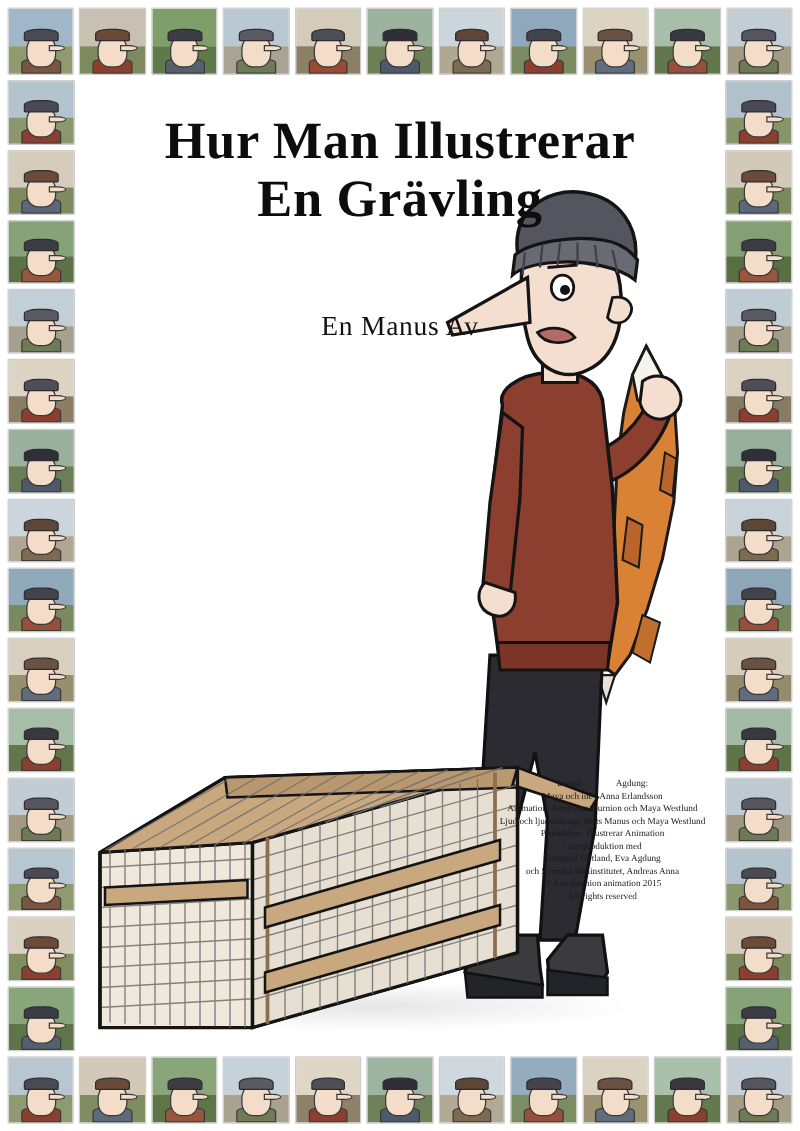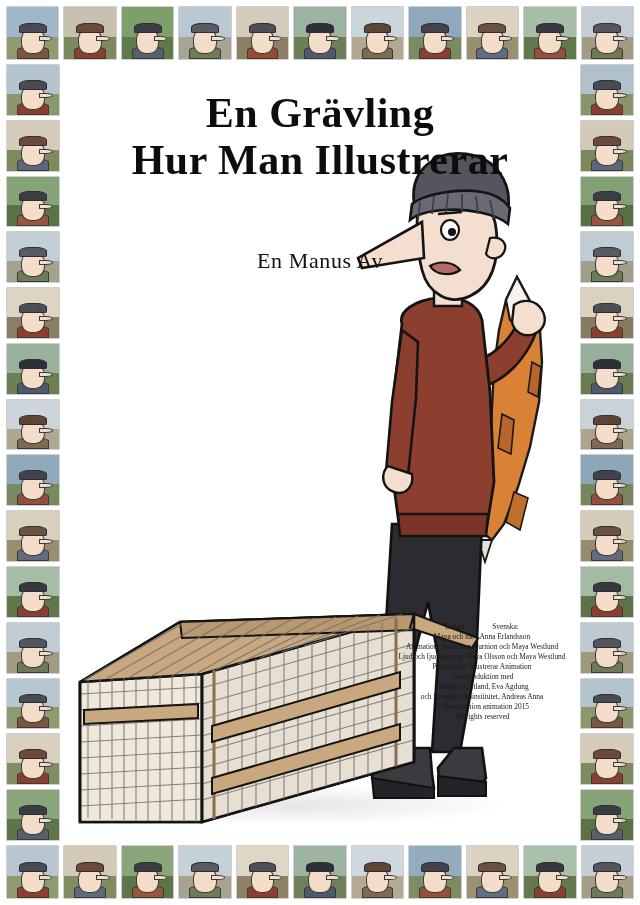--- a/index.html
+++ b/index.html
@@ -668,34 +668,34 @@
         <path d="M140 612 L140 760" stroke="#141414" stroke-width="2.6" fill="none"></path>
         <path d="M152 608 L152 757 M334 556 L334 704" stroke="#8b6f4e" stroke-width="3" fill="none"></path>
         <path d="M18 620 L18 760 M352 552 L352 700" stroke="#141414" stroke-width="2.6" fill="none"></path>
         <path d="M150 664 L338 610 L338 626 L150 680 Z" fill="#c9a87f" stroke="#141414" stroke-width="2"></path>
         <path d="M150 716 L338 662 L338 678 L150 732 Z" fill="#c9a87f" stroke="#141414" stroke-width="2"></path>
         <path d="M22 648 L136 642 L136 656 L22 662 Z" fill="#c9a87f" stroke="#141414" stroke-width="2"></path>
       </g>
     </svg>
 
     <div class="title">
+      <div>Hur Man Illustrerar</div>
       <div>En Grävling</div>
-      <div>Hur Man Illustrerar</div>
     </div>
 
     <div class="byline">En Manus Av</div>
 
     <div class="credits">
       <div class="row2">
         <span>Längd:</span>
-        <span>Svenska:</span>
+        <span>Agdung:</span>
       </div>
       <div>Maya och idé : Anna Erlandsson</div>
       <div>Animation: Anna Annapurnion och Maya Westlund</div>
-      <div>Ljud och ljudsättning: Maya Olsson och Maya Westlund</div>
+      <div>Ljud och ljudsättning: Mats Manus och Maya Westlund</div>
       <div>Produktion: Illustrerar Animation</div>
       <div>i samproduktion med</div>
       <div>Filmpool Gotland, Eva Agdung</div>
       <div>och Svenska filminstitutet, Andreas Anna</div>
       <div>© Annapurnion animation 2015</div>
       <div>All rights reserved</div>
     </div>
 
   </div>
 </div>

